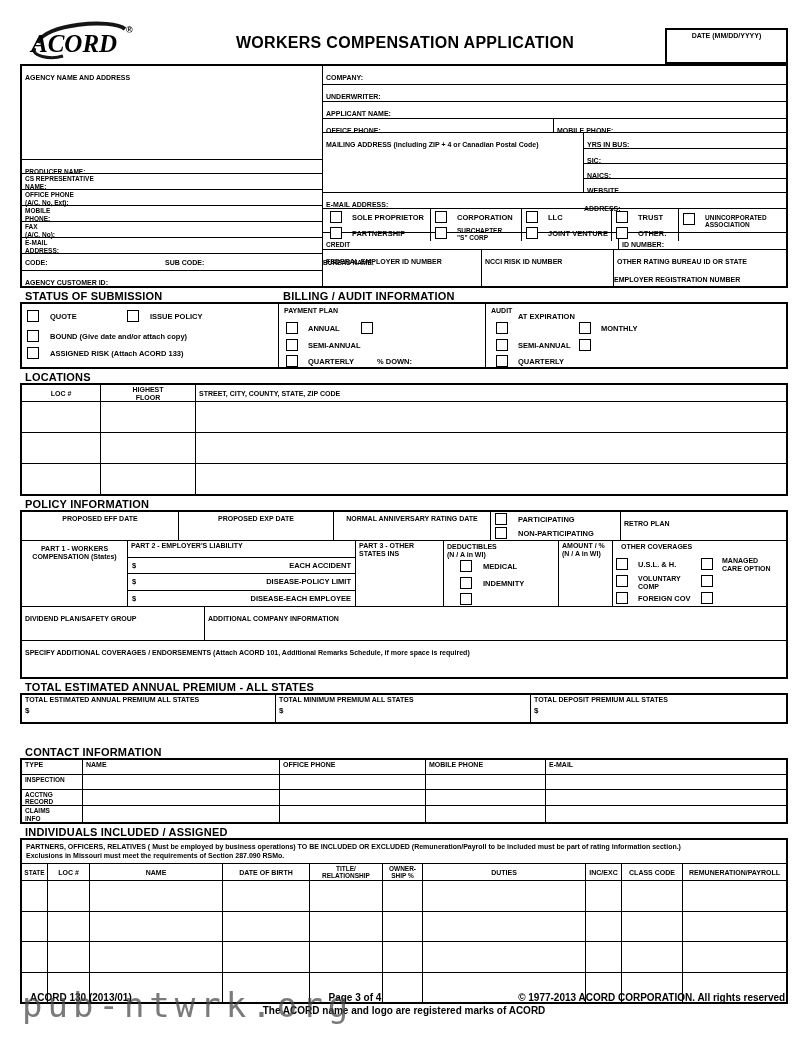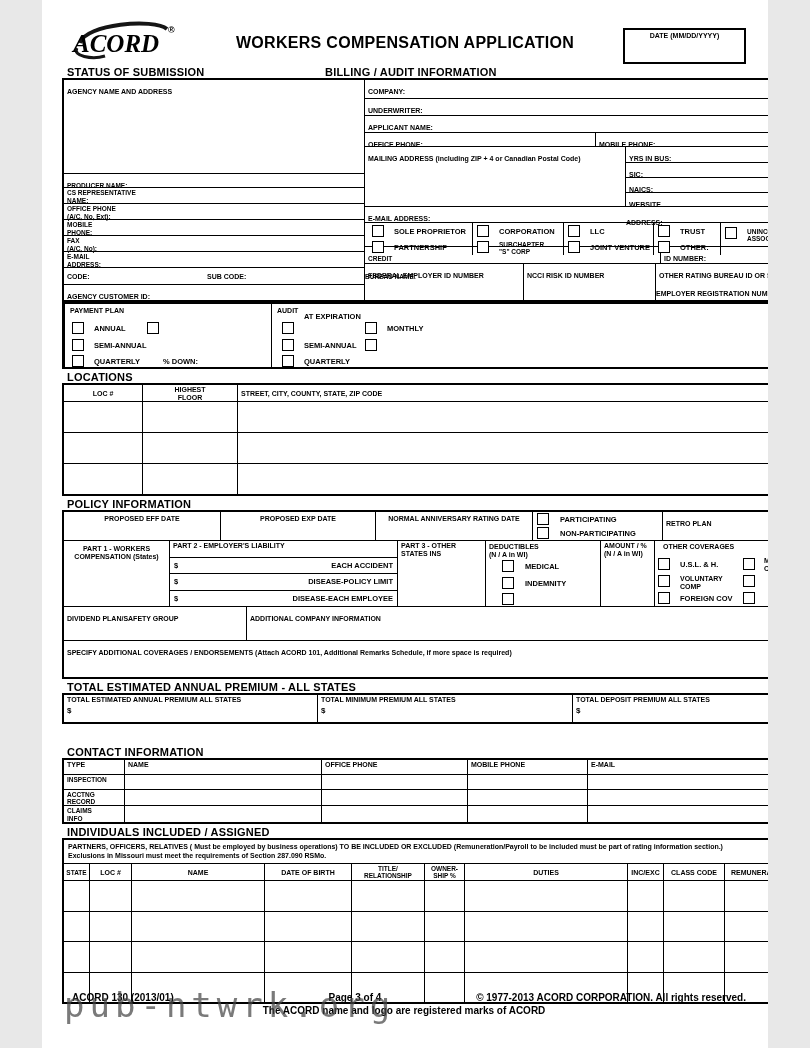--- a/index.html
+++ b/index.html
@@ -1,17 +1,17 @@
 <!DOCTYPE html>
 <html><head>
 <meta charset="utf-8">
 <style>
   *{box-sizing:border-box;margin:0;padding:0}
   html,body{background:#e8e8e8}
-  .page{position:relative;width:726px;height:1048px;background:#fff;margin:0 auto;
+  .page{position:relative;width:810px;height:1048px;background:#fff;margin:0 auto;
         font-family:"Liberation Sans",sans-serif;font-weight:700;color:#000;overflow:hidden}
   .form{position:absolute;left:20px;top:0;width:768px}
   .abs{position:absolute}
   .r{display:flex}
   .col{display:flex;flex-direction:column}
   .lb{white-space:pre-line;line-height:1.12;padding:1px 0 0 3px}
   .ctr{text-align:center;padding-left:0}
   .b2{border:2px solid #000}
   .bt{border-top:1px solid #000}
   .bl{border-left:1px solid #000}
@@ -41,25 +41,20 @@
       <text x="100" y="15" font-size="9" font-weight="bold">®</text>
     </svg>
   </div>
   <div class="hdr-title">WORKERS COMPENSATION APPLICATION</div>
   <div class="datebox">
     <div class="lb f7 ctr" style="padding-top:2px">DATE (MM/DD/YYYY)</div>
   </div>
 
   <div class="form" style="top:64px">
 
-    <div class="r">
-      <div class="st" style="width:258px">STATUS OF SUBMISSION</div>
-      <div class="st">BILLING / AUDIT INFORMATION</div>
-    </div>
-
     <div class="r b2" style="height:224px">
 
       <div class="col" style="width:300px">
         <div style="height:95px">
           <span class="lb f7">AGENCY NAME AND ADDRESS</span>
         </div>
         <div class="bt" style="height:14px">
           <span class="lb f6">PRODUCER NAME:</span>
         </div>
         <div class="bt" style="height:16px">
@@ -176,21 +171,36 @@
             <span class="lb f7">NCCI RISK ID NUMBER</span>
           </div>
           <div class="bl fill">
             <span class="lb f7">OTHER RATING BUREAU ID OR STATE
 EMPLOYER REGISTRATION NUMBER</span>
           </div>
         </div>
       </div>
     </div>
 
+    <div class="r">
+      <div class="st" style="width:258px">STATUS OF SUBMISSION</div>
+      <div class="st">BILLING / AUDIT INFORMATION</div>
+    </div>
+
     <div class="r b2" style="height:67px">
+      <div class="pane" style="width:256px">
+        <span class="cb abs" style="left:5px;top:6px"></span>
+        <span class="lb f75 abs" style="left:25px;top:8px">QUOTE</span>
+        <span class="cb abs" style="left:105px;top:6px"></span>
+        <span class="lb f75 abs" style="left:125px;top:8px">ISSUE POLICY</span>
+        <span class="cb abs" style="left:5px;top:26px"></span>
+        <span class="lb f75 abs" style="left:25px;top:28px">BOUND (Give date and/or attach copy)</span>
+        <span class="cb abs" style="left:5px;top:43px"></span>
+        <span class="lb f75 abs" style="left:25px;top:45px">ASSIGNED RISK (Attach ACORD 133)</span>
+      </div>
       <div class="pane bl" style="width:207px">
         <span class="lb f7 abs" style="left:2px;top:2px">PAYMENT PLAN</span>
         <span class="cb abs" style="left:7px;top:18px"></span>
         <span class="lb f75 abs" style="left:26px;top:20px">ANNUAL</span>
         <span class="cb abs" style="left:82px;top:18px"></span>
         <span class="cb abs" style="left:7px;top:35px"></span>
         <span class="lb f75 abs" style="left:26px;top:37px">SEMI-ANNUAL</span>
         <span class="cb abs" style="left:7px;top:51px"></span>
         <span class="lb f75 abs" style="left:26px;top:53px">QUARTERLY</span>
         <span class="lb f75 abs" style="left:95px;top:53px">% DOWN:</span>

